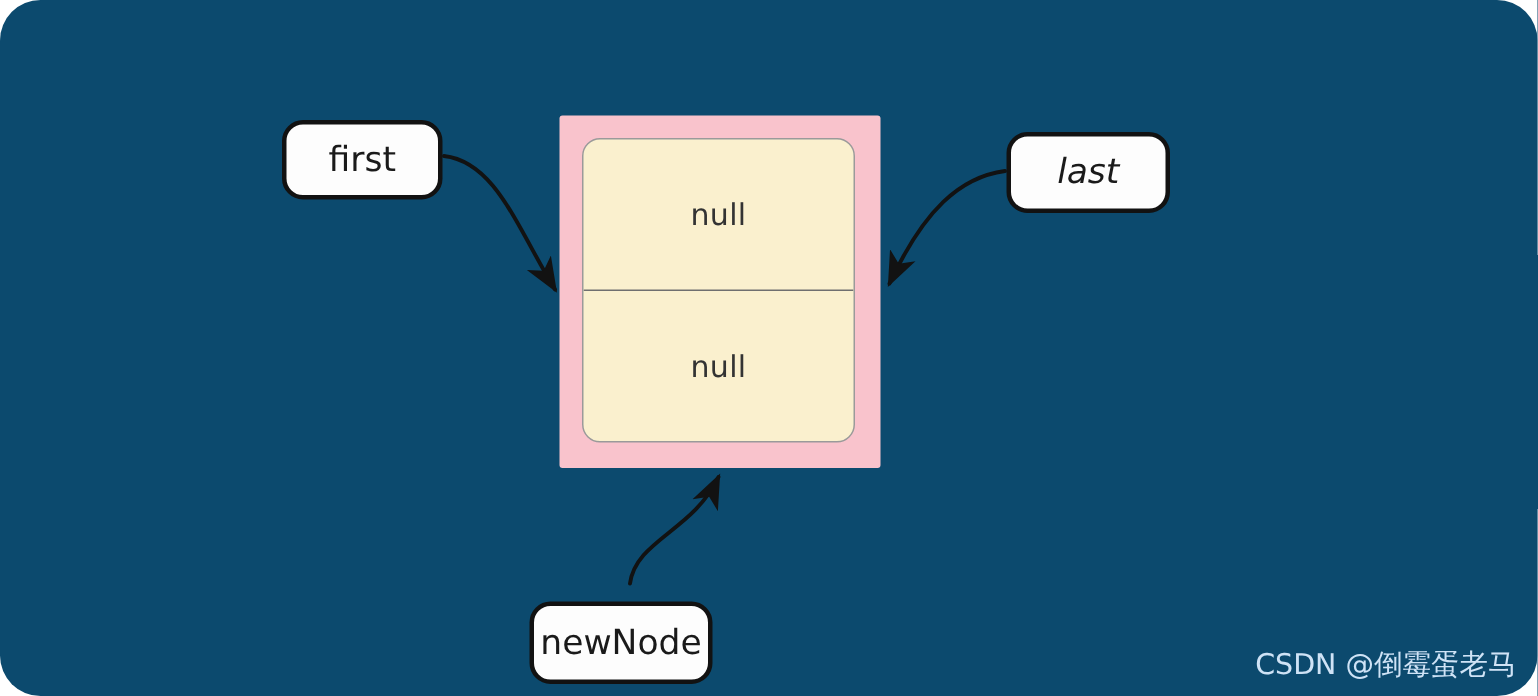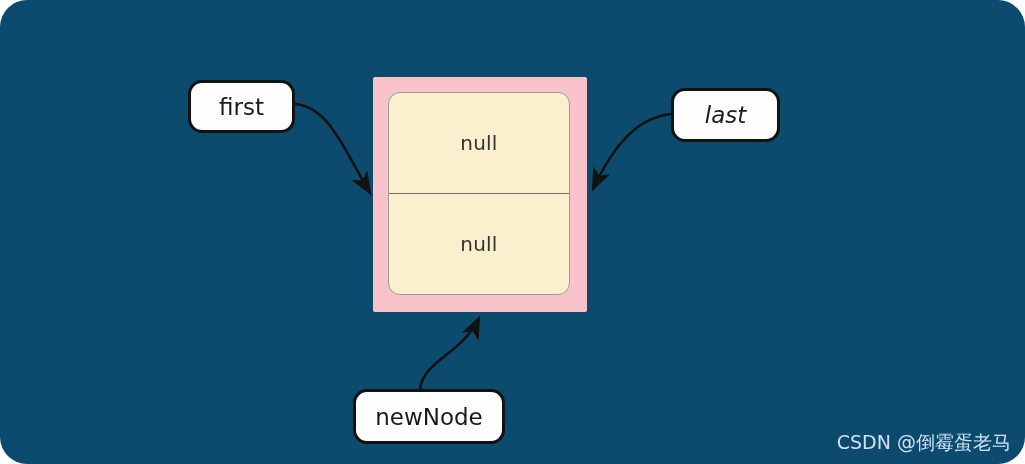--- a/index.html
+++ b/index.html
@@ -88,22 +88,22 @@
   }
   .label-last {
     left: 671px;
     top: 88px;
     width: 109px;
     height: 54px;
     font-style: italic;
   }
   .label-newnode {
     left: 353px;
-    top: 389px;
-    width: 152px;
+    top: 401px;
+    width: 122px;
     height: 55px;
   }
 
   
   .watermark {
     position: absolute;
     right: 14px;
     bottom: 8px;
     font-size: 19px;
     color: #cfe3f6;

